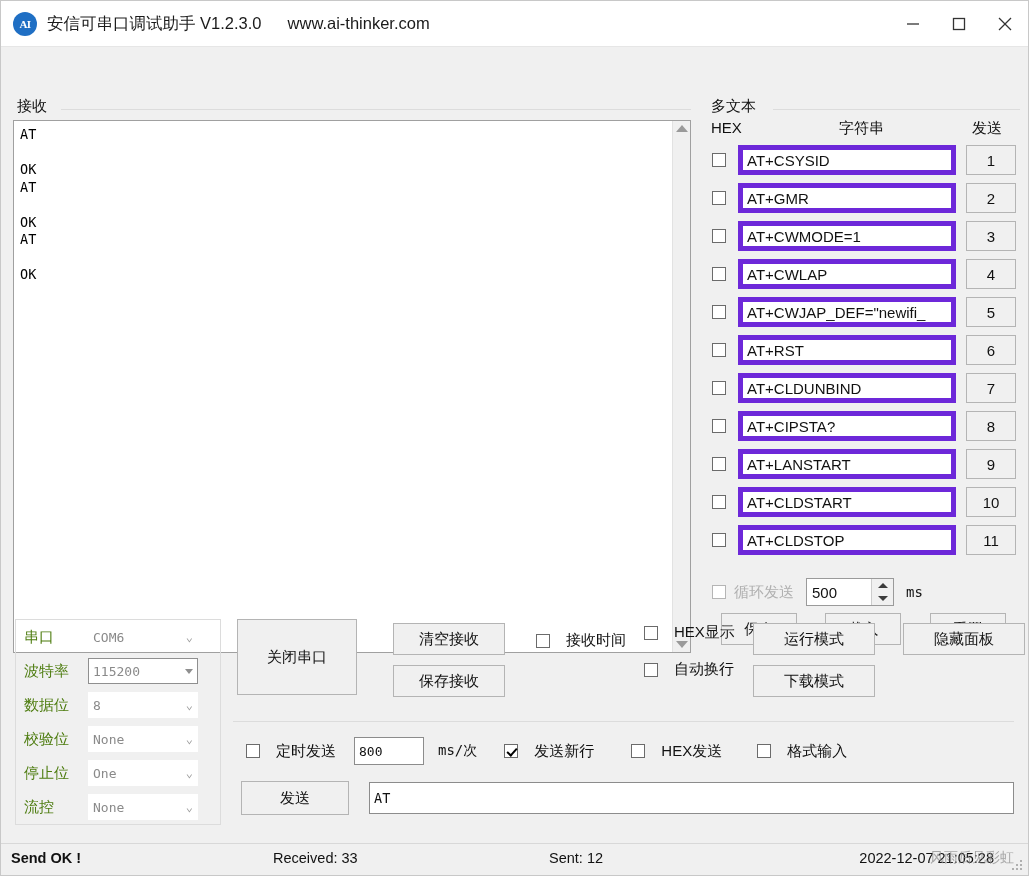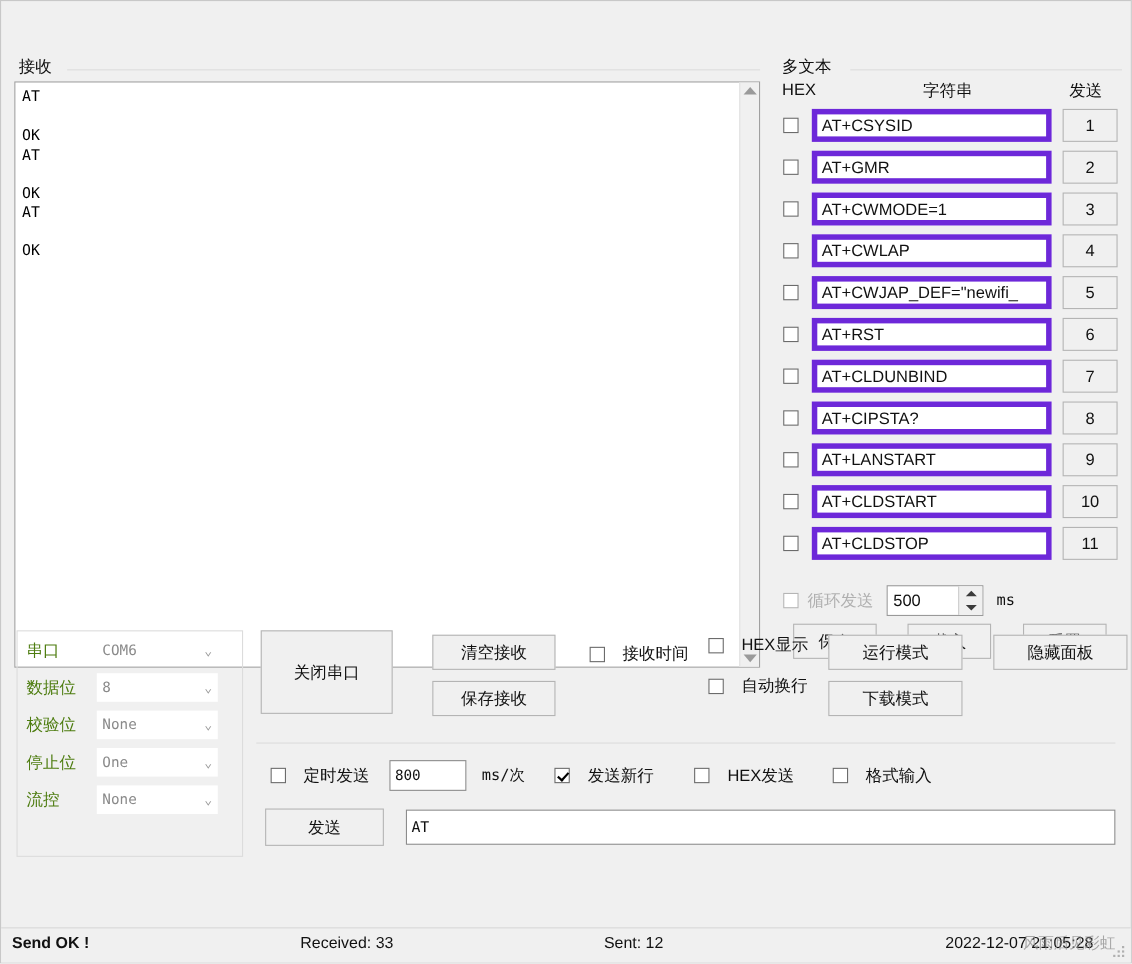--- a/index.html
+++ b/index.html
@@ -208,20 +208,43 @@
     color:#8e8e8e; font-size:14px; opacity:0.75;
   }
   .sb-grip { position:absolute; right:4px; bottom:3px; width:12px; height:12px; }
   .sb-grip i { position:absolute; width:2px; height:2px; background:#b0b0b0; }
 </style>
 </head>
 <body>
 
 <div class="app">
 
+  <div class="titlebar">
+    <div class="app-icon">AI</div>
+    <div class="title-text">安信可串口调试助手 V1.2.3.0</div>
+    <div class="title-url">www.ai-thinker.com</div>
+    <div class="win-ctrls">
+      <div class="win-btn">
+        <svg width="14" height="14" viewBox="0 0 14 14">
+            <line x1="1" y1="7" x2="13" y2="7" stroke="#333" stroke-width="1.3"></line>
+          </svg>
+      </div>
+      <div class="win-btn">
+        <svg width="14" height="14" viewBox="0 0 14 14">
+            <rect x="1.5" y="1.5" width="11" height="11" fill="none" stroke="#333" stroke-width="1.3"></rect>
+          </svg>
+      </div>
+      <div class="win-btn">
+        <svg width="16" height="16" viewBox="0 0 16 16">
+            <line x1="2" y1="2" x2="14" y2="14" stroke="#333" stroke-width="1.3"></line>
+            <line x1="14" y1="2" x2="2" y2="14" stroke="#333" stroke-width="1.3"></line>
+          </svg>
+      </div>
+    </div>
+  </div>
 
   <div class="upper">
 
     <div class="left-pane">
       <div class="gb-label" style="left:12px; top:50px;">接收</div>
       <div class="gb-line" style="left:60px; right:10px; top:62px;"></div>
       <div class="recv-wrap">
         <div class="recv-text">AT
 
 OK
@@ -328,20 +351,27 @@
   </div>
 
   <div class="lower">
 
     <div class="ser-group">
       <div class="ser-row">
         <span class="ser-lbl">串口</span>
         <div class="ser-sel">
           <span class="v">COM6</span>
           <span class="chev">⌄</span>
+        </div>
+      </div>
+      <div class="ser-row">
+        <span class="ser-lbl">波特率</span>
+        <div class="ser-sel focused">
+          <span class="v">115200</span>
+          <span class="chev2"></span>
         </div>
       </div>
       <div class="ser-row">
         <span class="ser-lbl">数据位</span>
         <div class="ser-sel">
           <span class="v">8</span>
           <span class="chev">⌄</span>
         </div>
       </div>
       <div class="ser-row">

